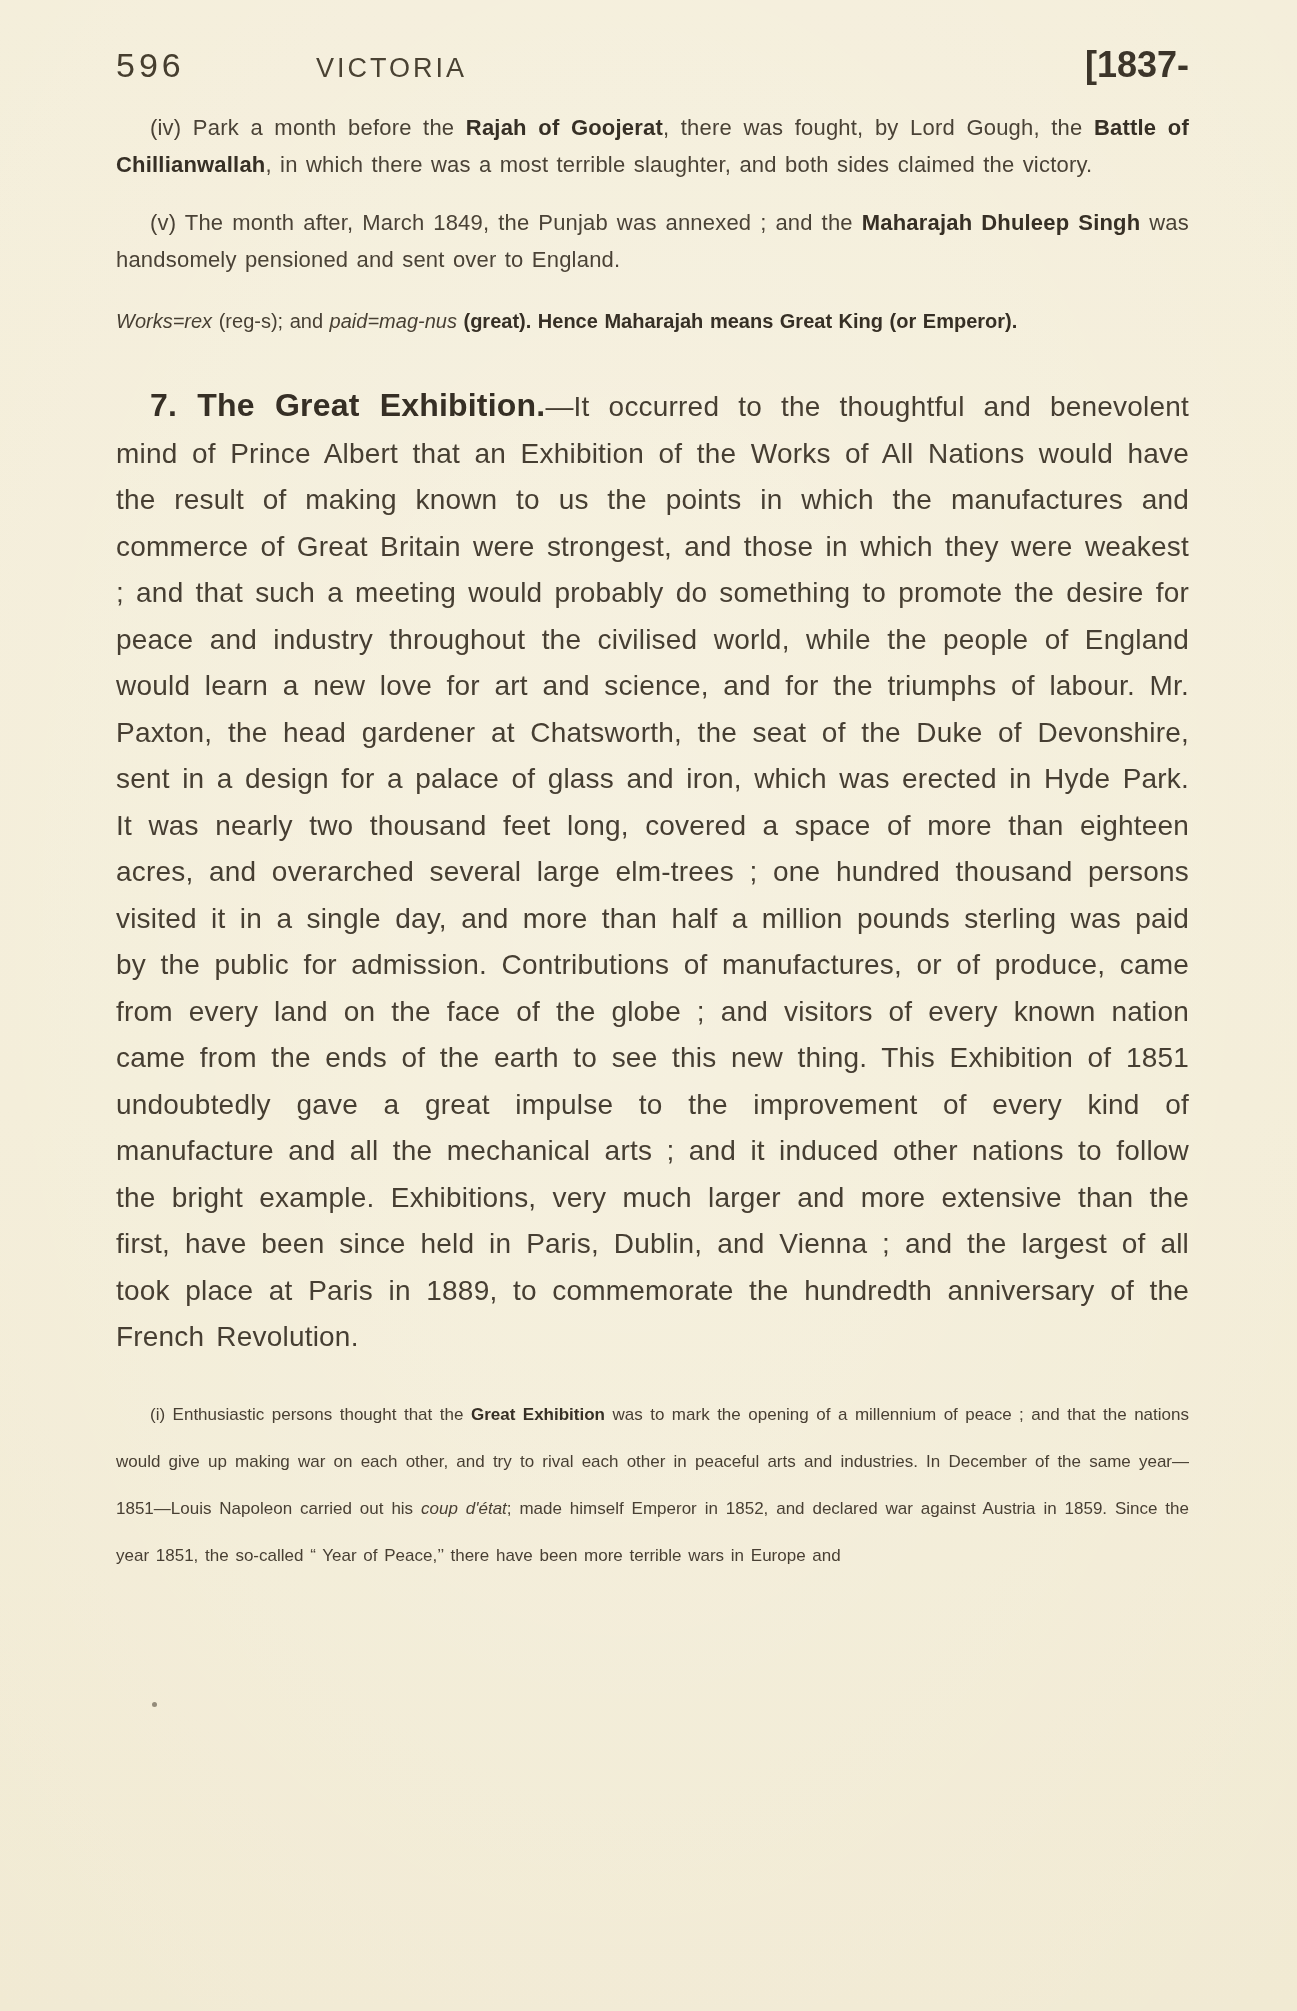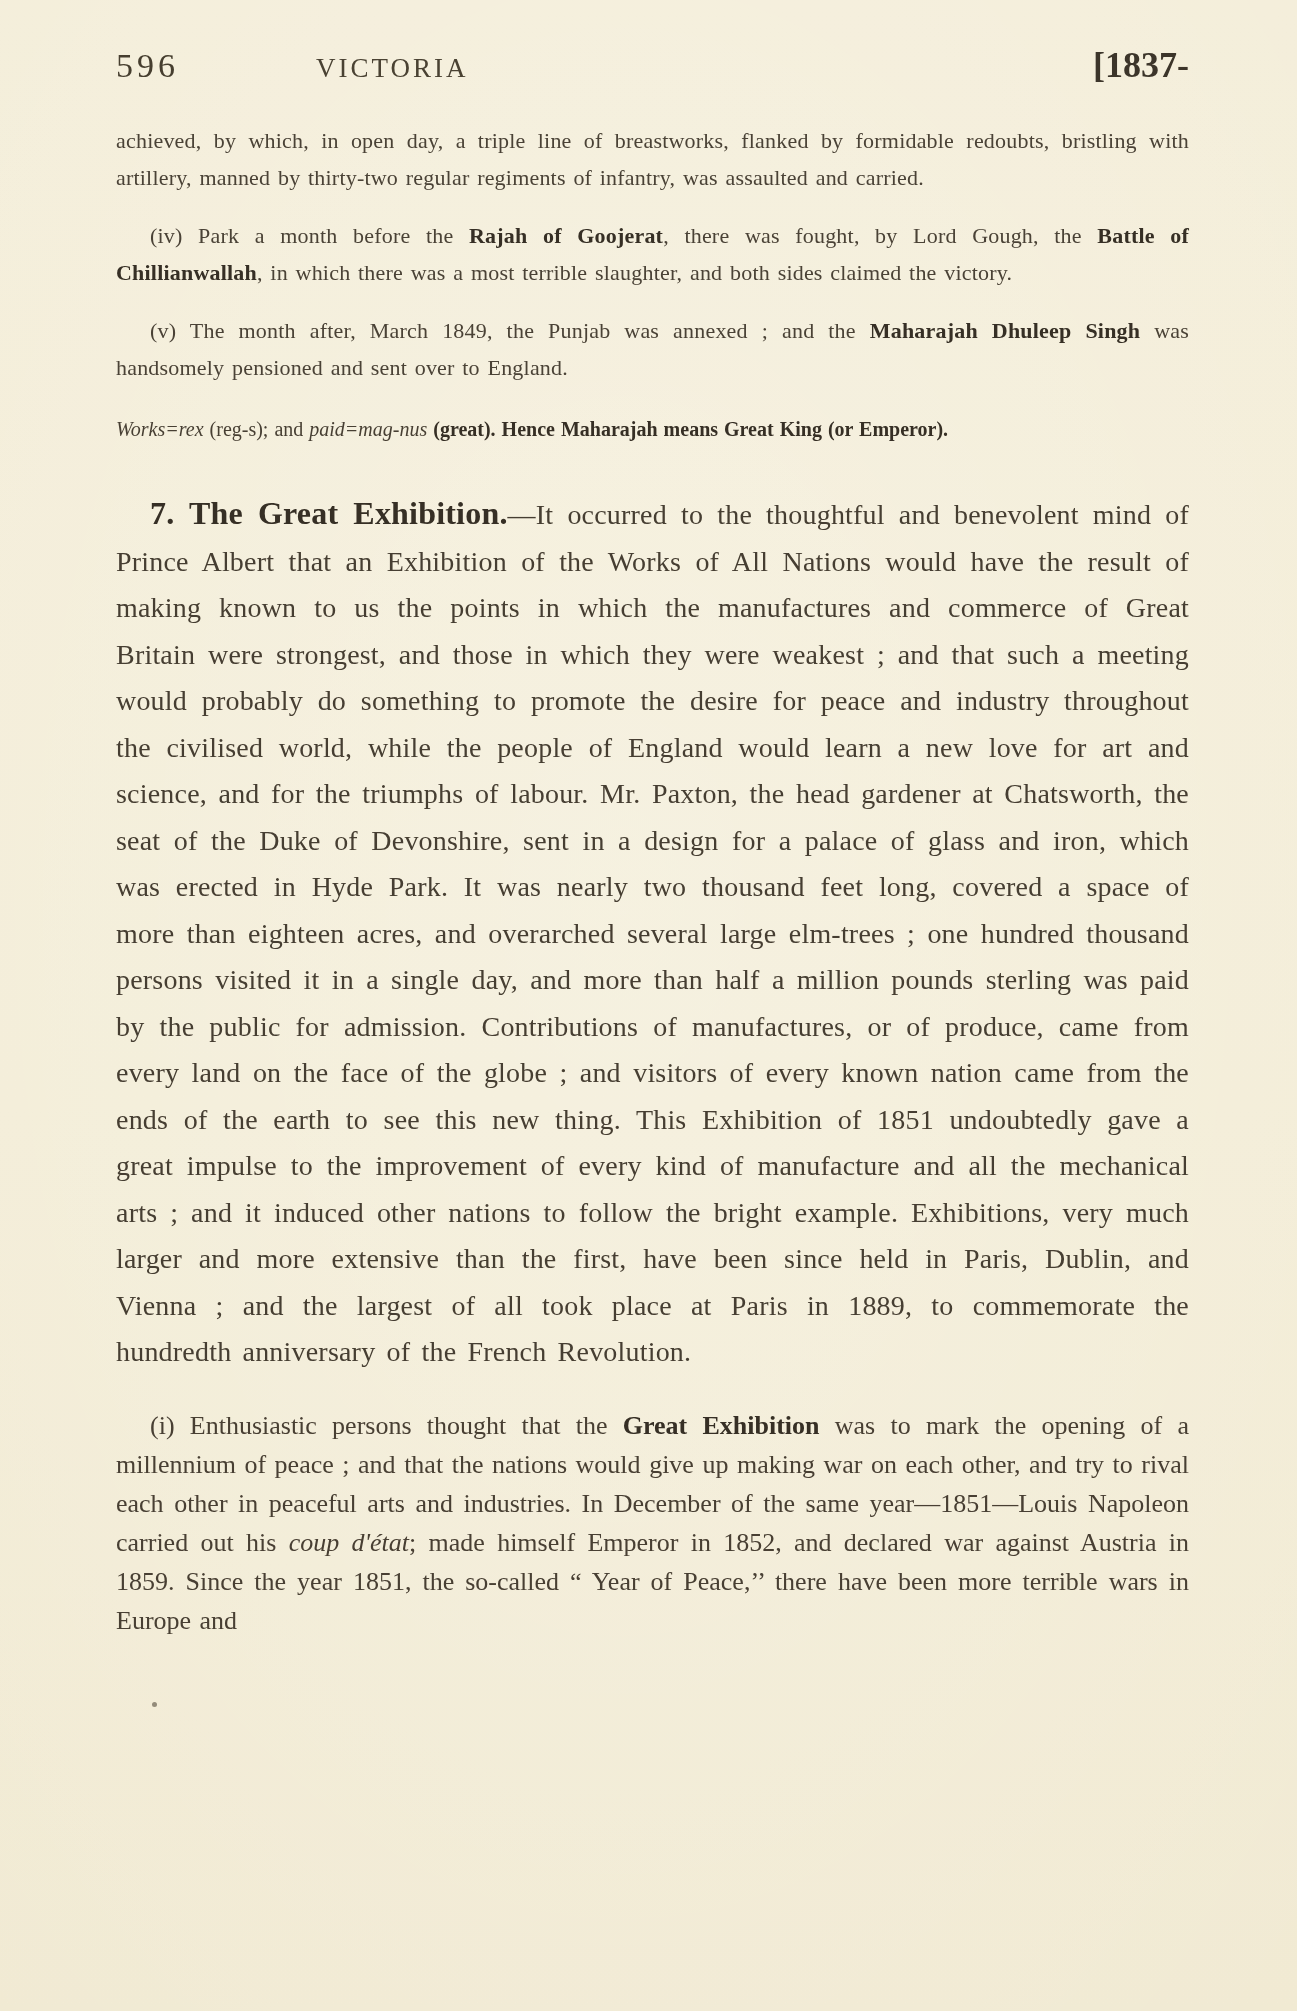--- a/index.html
+++ b/index.html
@@ -4,21 +4,21 @@
 <style>
   html,body{margin:0;padding:0;background:#e9e2cc;}
   .page{
     position:relative;
     width:1297px;height:2011px;
     margin:0 auto;
     background:
       radial-gradient(ellipse 1400px 2200px at 48% 45%, rgba(255,255,255,0.22), rgba(0,0,0,0) 70%),
       linear-gradient(180deg,#f4eeda 0%,#f3edd7 55%,#f1ead3 100%);
     overflow:hidden;
-    font-family:Liberation Serif, serif;
+    font-family:Liberation Sans, sans-serif;
     color:#453d31;
     box-sizing:border-box;
     padding:44px 108px 0 116px;
   }
   .page::after{ 
     content:"";
     position:absolute;left:152px;top:1702px;
     width:5px;height:5px;border-radius:50%;
     background:rgba(70,60,45,.55);
   }
@@ -55,38 +55,37 @@
   }
   .main-para{
     margin-top:46px;
     font-size:28px;line-height:46.5px;
     word-spacing:4px;letter-spacing:.2px;
     color:#463e32;
   }
   .main-para .b{font-size:32px;margin-top:21px;}
   .footnote-i{
     margin-top:30px;
-    font-size:26px;line-height:39px;
+    font-size:17px;line-height:47px;
     word-spacing:2px;color:#483f33;
   }
   .b{font-weight:700;color:#362f25;}
   .i{font-style:italic;}
 </style>
 </head>
 <body>
 
 <div class="page">
 
   <header class="page-header">
     <span class="page-num">596</span>
     <span class="running-title">VICTORIA</span>
     <span class="year-marker">[1837-</span>
   </header>
 
-  <p class="small cont"><span>achieved, by which, in open day, a triple line of breastworks, flanked by formidable redoubts, bristling with artillery, manned by thirty-two regular regiments of infantry, was assaulted and carried.</span></p>
 
   <p class="small indent para-iv"><span>(iv) Park a month before the </span><span class="b">Rajah of Goojerat</span><span>, there was fought, by Lord Gough, the </span><span class="b">Battle of Chillianwallah</span><span>, in which there was a most terrible slaughter, and both sides claimed the victory.</span></p>
 
   <p class="small indent para-v"><span>(v) The month after, March 1849, the Punjab was annexed ; and the </span><span class="b">Maharajah Dhuleep Singh</span><span> was handsomely pensioned and sent over to England.</span></p>
 
   <p class="footnote-ety"><span class="i">Works=rex</span><span> (reg-s); and </span><span class="i">paid=mag-nus</span><span class="b" style="font-weight:600"> (great).  Hence Maharajah means Great King (or Emperor).</span></p>
 
   <p class="main-para indent"><span class="b">7. The Great Exhibition.</span><span>—It occurred to the thoughtful and benevolent mind of Prince Albert that an Exhibition of the Works of All Nations would have the result of making known to us the points in which the manufactures and commerce of Great Britain were strongest, and those in which they were weakest ; and that such a meeting would probably do something to promote the desire for peace and industry throughout the civilised world, while the people of England would learn a new love for art and science, and for the triumphs of labour.  Mr. Paxton, the head gardener at Chatsworth, the seat of the Duke of Devonshire, sent in a design for a palace of glass and iron, which was erected in Hyde Park.  It was nearly two thousand feet long, covered a space of more than eighteen acres, and overarched several large elm-trees ; one hundred thousand persons visited it in a single day, and more than half a million pounds sterling was paid by the public for admission.  Contributions of manufactures, or of produce, came from every land on the face of the globe ; and visitors of every known nation came from the ends of the earth to see this new thing.  This Exhibition of 1851 undoubtedly gave a great impulse to the improvement of every kind of manufacture and all the mechanical arts ; and it induced other nations to follow the bright example.  Exhibitions, very much larger and more extensive than the first, have been since held in Paris, Dublin, and Vienna ; and the largest of all took place at Paris in 1889, to commemorate the hundredth anniversary of the French Revolution.</span></p>
 
   <p class="footnote-i indent"><span>(i) Enthusiastic persons thought that the </span><span class="b">Great Exhibition</span><span> was to mark the opening of a millennium of peace ; and that the nations would give up making war on each other, and try to rival each other in peaceful arts and industries.  In December of the same year—1851—Louis Napoleon carried out his </span><span class="i">coup d'état</span><span>; made himself Emperor in 1852, and declared war against Austria in 1859.  Since the year 1851, the so-called “ Year of Peace,’’ there have been more terrible wars in Europe and</span></p>

